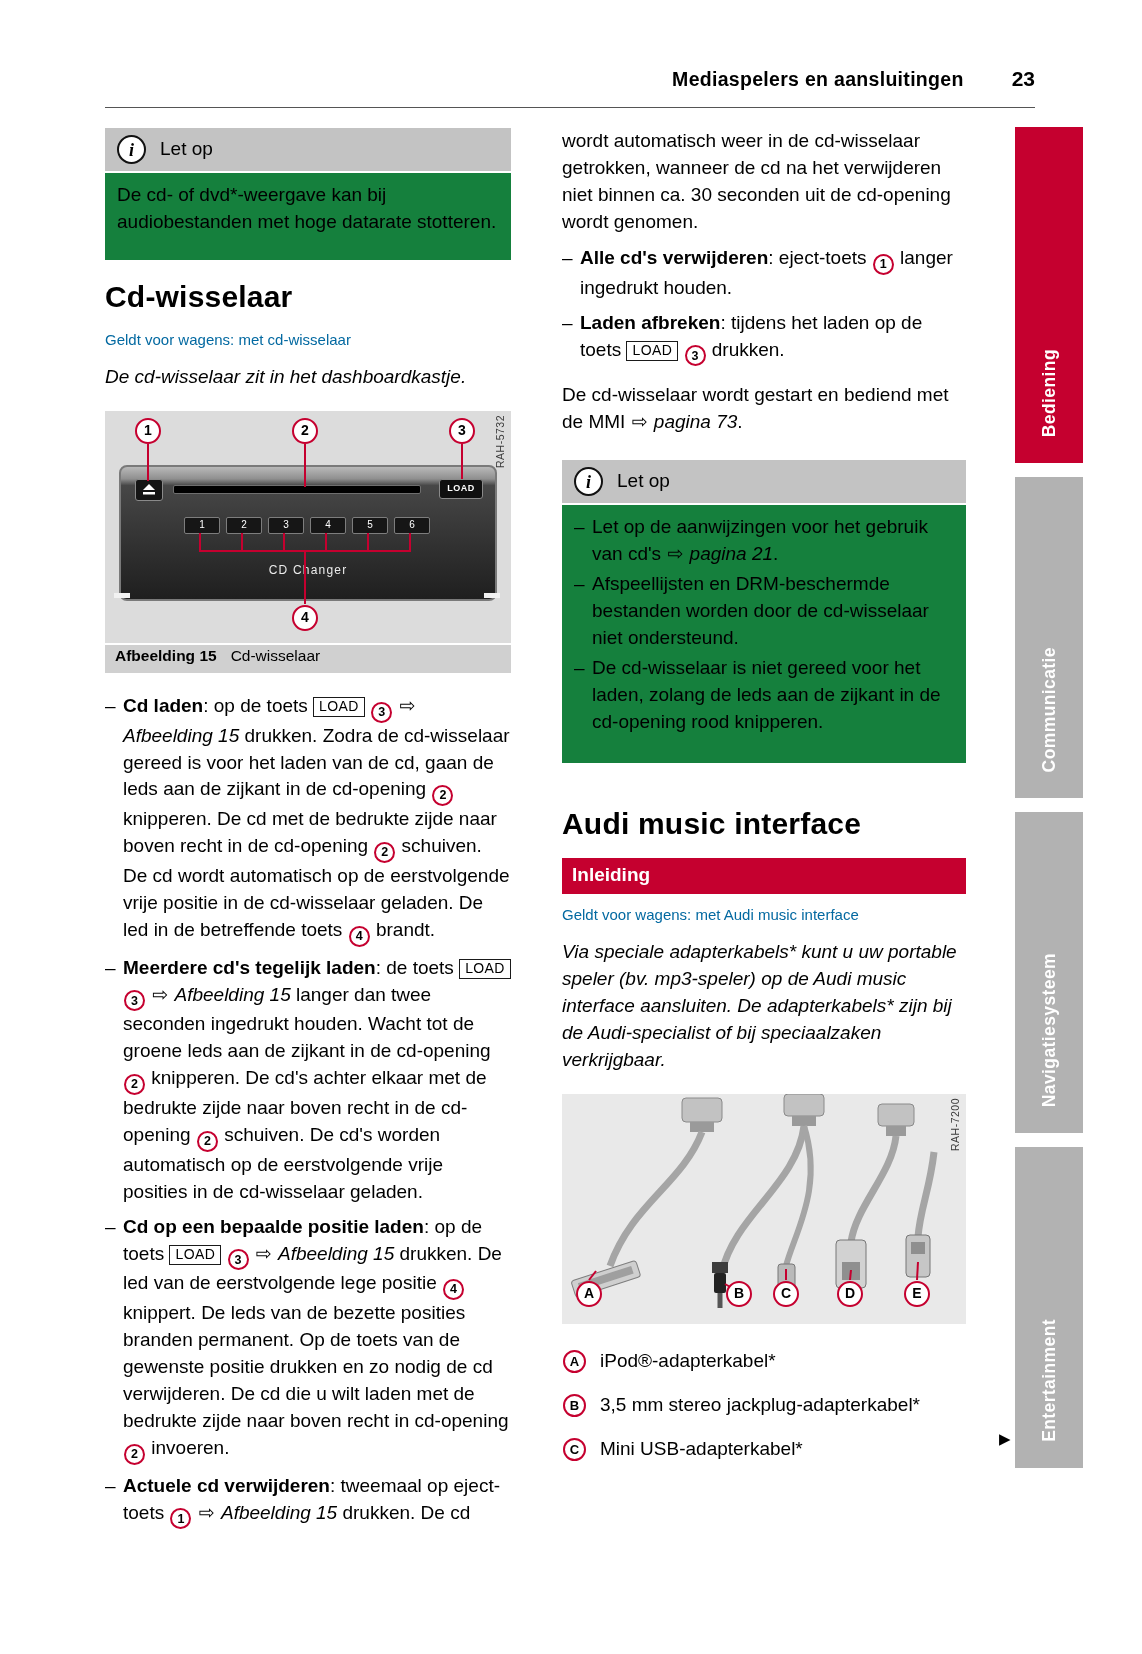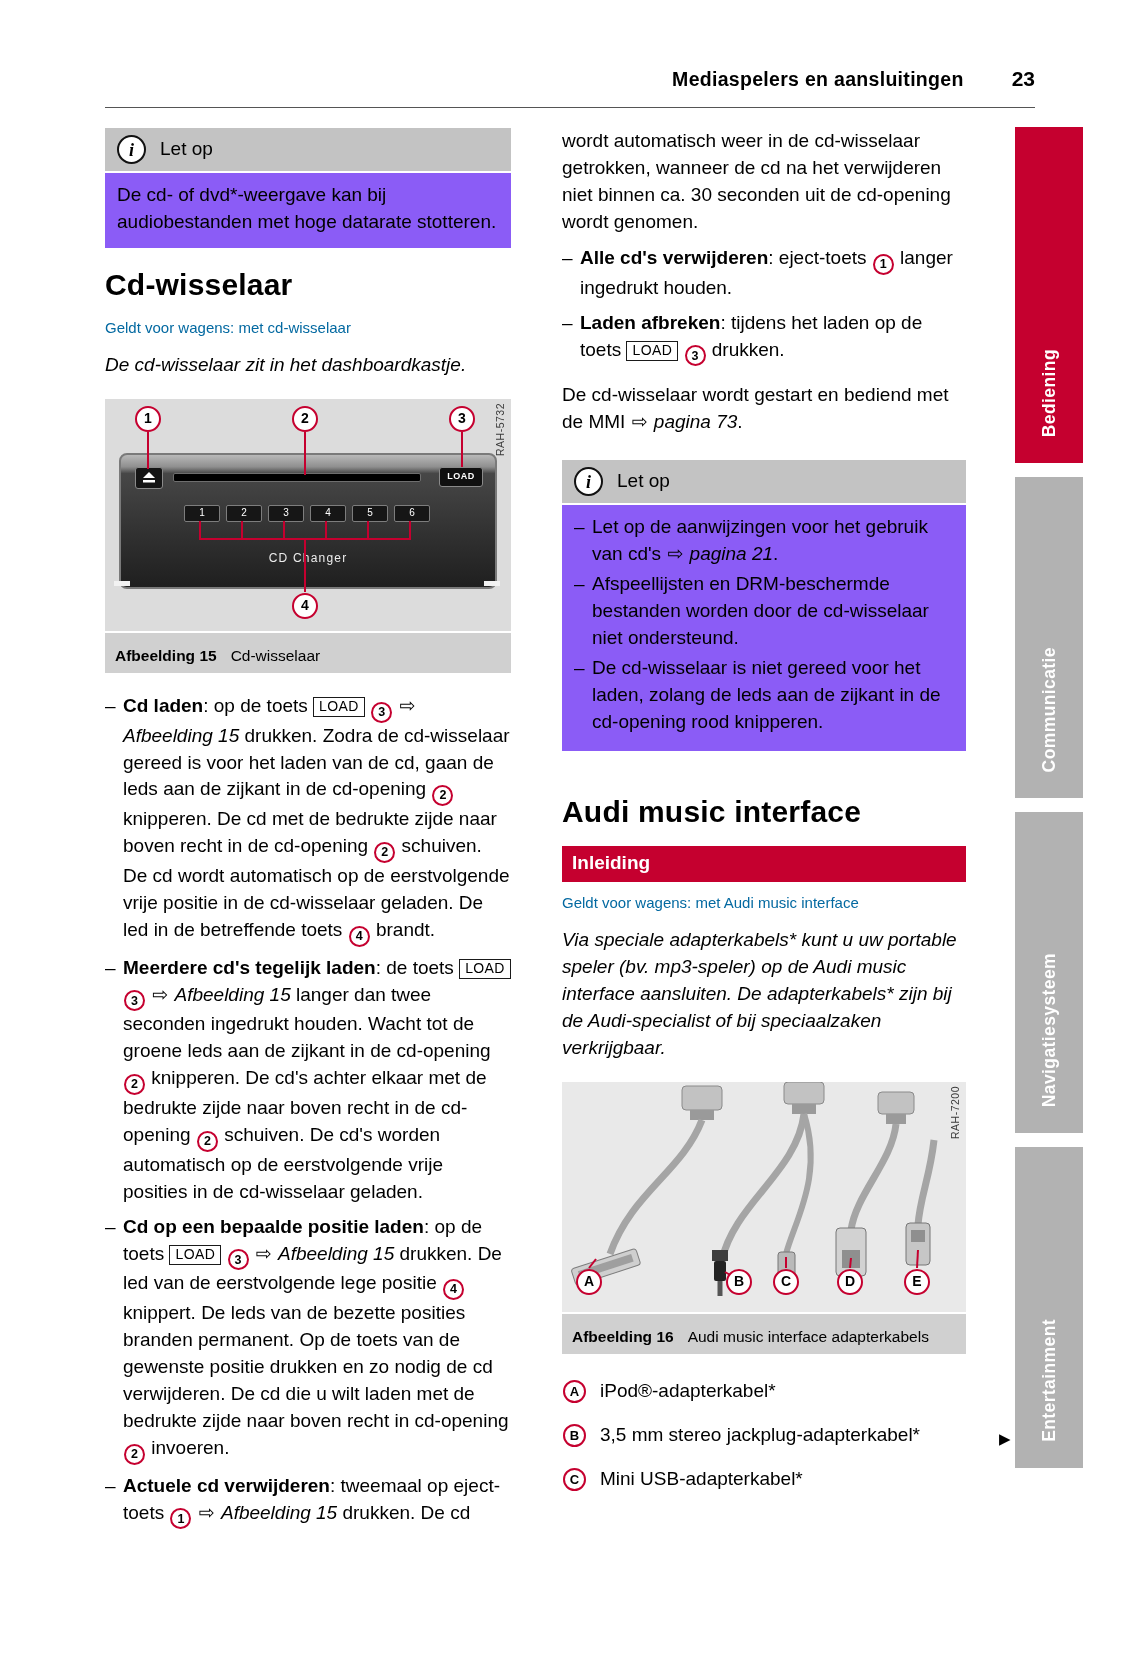--- a/index.html
+++ b/index.html
@@ -25,21 +25,21 @@
 
   
   .note-box { margin-bottom:16px; }
   .note-head { background:#c3c3c3; border-bottom:2px solid #fff;
                display:flex; align-items:center; gap:14px; padding:7px 12px; min-height:44px; }
   .note-title { font-weight:normal; }
   .info-icon { width:29px; height:29px; border:2.5px solid #111; border-radius:50%;
                background:#fff; display:flex; align-items:center; justify-content:center; flex:0 0 auto; }
   .info-icon .ii { font-family:"Liberation Serif", serif; font-style:italic; font-weight:bold;
                    font-size:18px; line-height:1; }
-  .note-body { background:#8b5cf6; padding:9px 12px 12px; }
+  .note-body { background:#15803d; padding:9px 12px 24px; }
   .note-body .li { margin-bottom:3px; }
 
   
   .h1 { font-size:30px; font-weight:bold; margin:0 0 10px; letter-spacing:.2px; }
   .applies { font-size:15px; margin-bottom:14px; color:#0369a1;margin-top:8px; }
   .intro { font-style:italic; margin-bottom:20px; }
 
   
   .li { position:relative; padding-left:18px; margin-bottom:8px; }
   .li::before { content:"–"; position:absolute; left:0; top:0; }
@@ -50,21 +50,21 @@
         border-radius:50%; background:#fff; align-items:center; justify-content:center;
         font-size:12.5px; font-weight:bold; font-style:normal; line-height:1;
         vertical-align:-4px; margin:0 1px; }
   .key { display:inline-block; border:1.5px solid #1a1a1a; background:#fff;
          padding:0 5px 1px; font-size:14px; line-height:17px; vertical-align:1px;
          letter-spacing:.4px; font-style:normal; }
   .arr { font-style:normal; padding:0 1px; }
 
   
   .figure { margin-bottom:20px; }
-  .figcap { background:#d0d0d0; margin-top:2px; padding:12px 10px 6px; font-size:15.5px; }
+  .figcap { background:#d0d0d0; margin-top:2px; padding:0 10px 6px; font-size:15.5px; }
   .capgap { display:inline-block; width:14px; }
   .figcode { position:absolute; top:4px; right:3px; writing-mode:vertical-rl;
              transform:rotate(180deg); font-size:10.5px; color:#3a3a3a; letter-spacing:.5px; z-index:4; }
   .fcallout { position:absolute; width:26px; height:26px; border:2px solid var(--red);
               border-radius:50%; background:#fff; display:flex; align-items:center;
               justify-content:center; font-size:14px; font-weight:bold; z-index:3; }
   .fig-lines { position:absolute; left:0; top:0; z-index:2; }
   .redline line { stroke:var(--red); stroke-width:2; }
 
   
@@ -290,23 +290,20 @@
           <line x1="355" y1="186" x2="356" y2="168"></line>
         </g>
       </svg>
       <span class="fcallout" style="left:14px;top:187px">A</span>
       <span class="fcallout" style="left:164px;top:187px">B</span>
       <span class="fcallout" style="left:211px;top:187px">C</span>
       <span class="fcallout" style="left:275px;top:187px">D</span>
       <span class="fcallout" style="left:342px;top:187px">E</span>
       <span class="figcode">RAH-7200</span>
     </div>
-    <figcaption class="figcap">
-      <span class="b">Afbeelding 16</span><span class="capgap"></span><span>Audi music interface adapterkabels</span>
-    </figcaption>
   </figure>
 
   <div class="adapters" style="margin-top:24px;">
     <div class="adapter">
       <span class="ic">A</span>
       <span>iPod®-adapterkabel*</span>
     </div>
     <div class="adapter">
       <span class="ic">B</span>
       <span>3,5 mm stereo jackplug-adapterkabel*</span>

